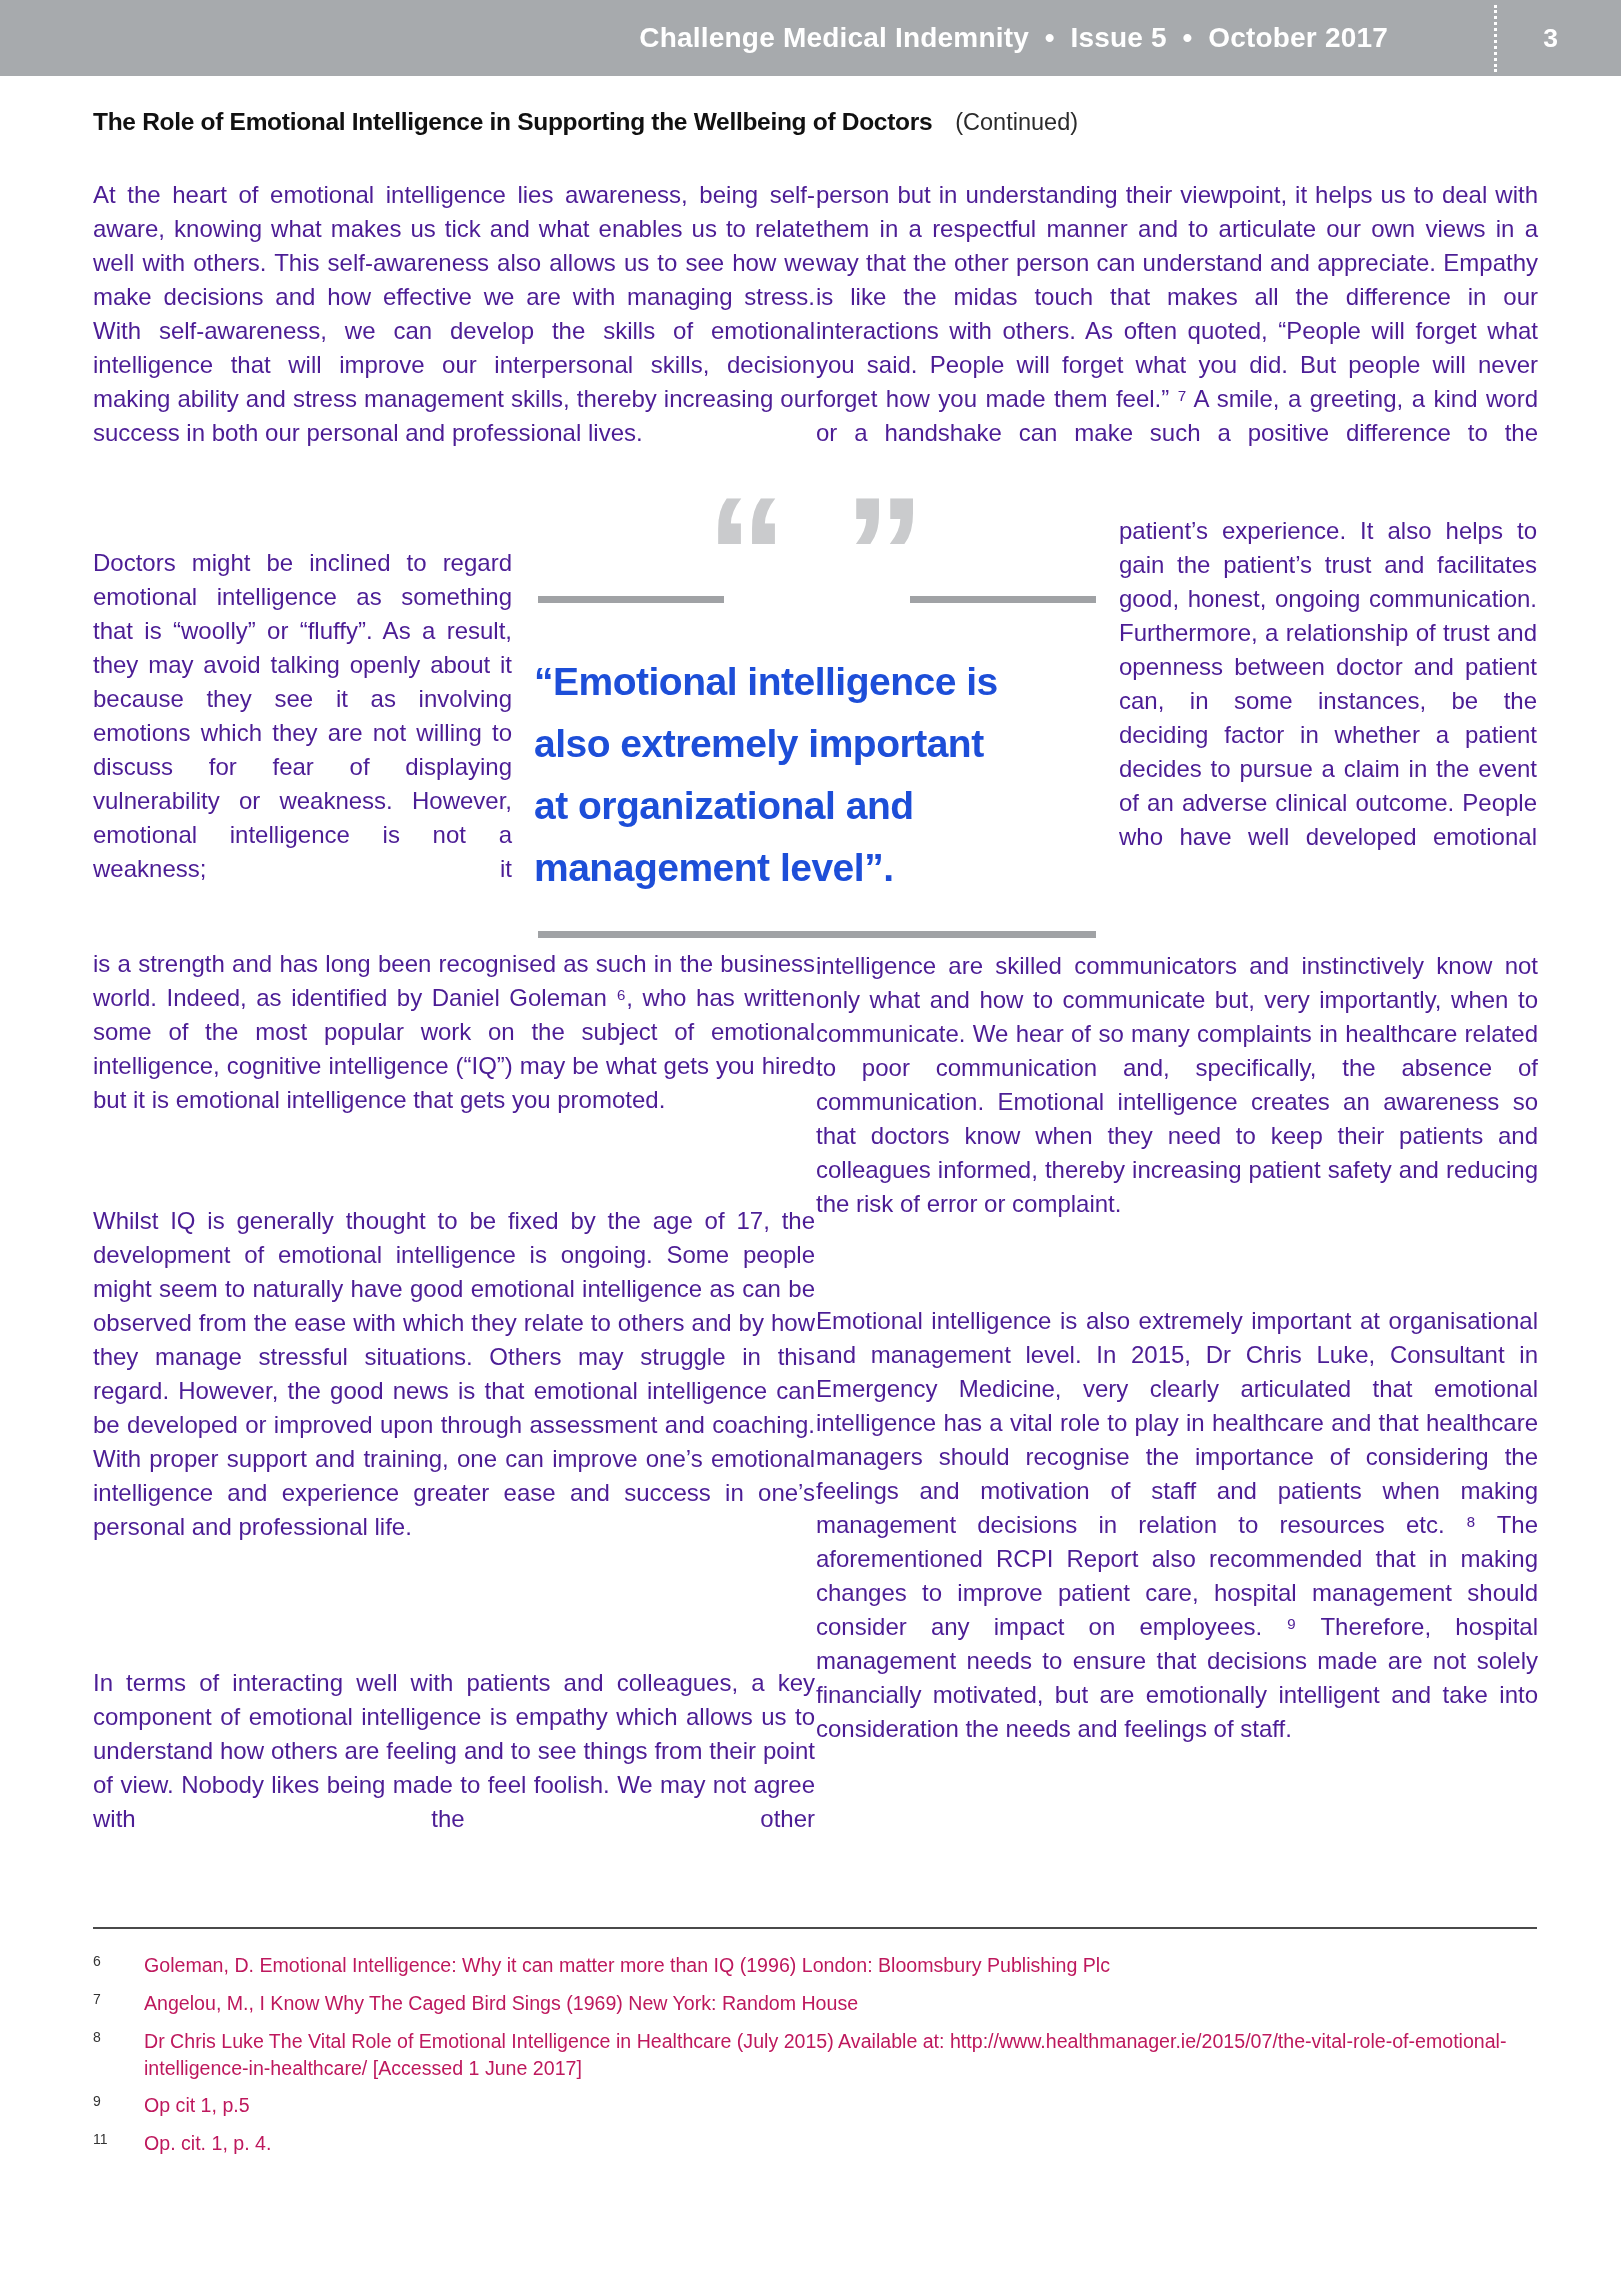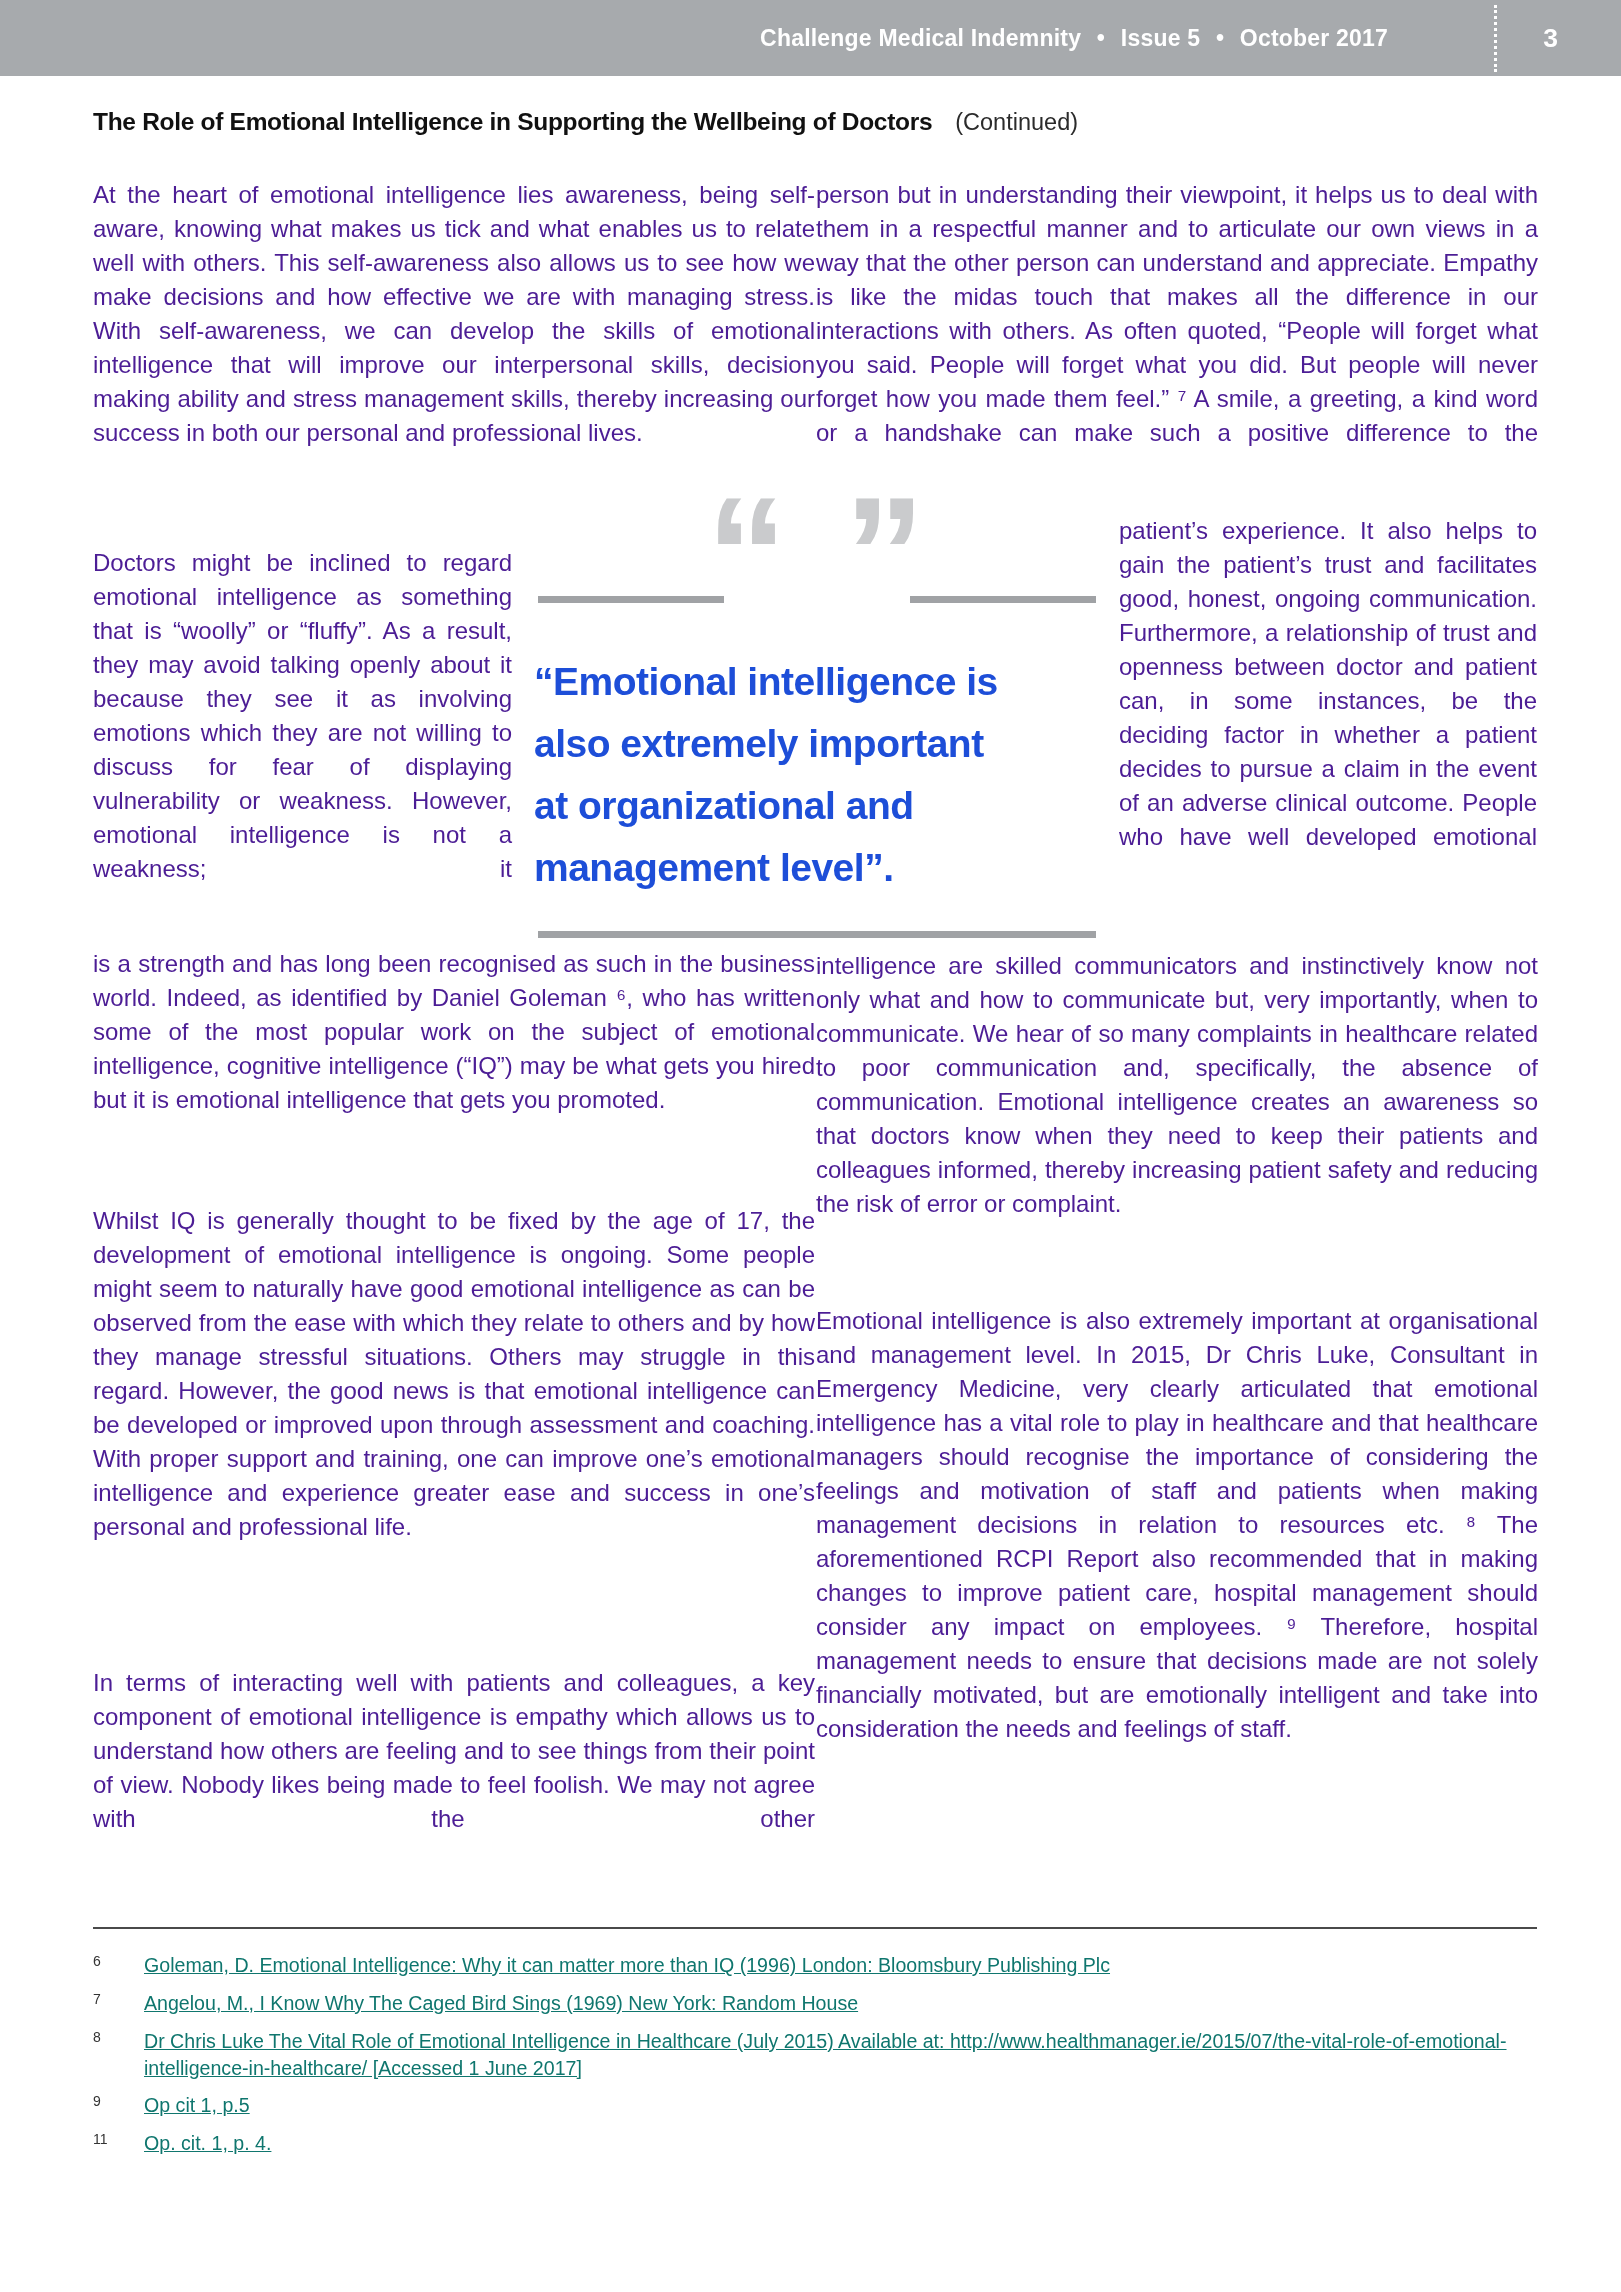--- a/index.html
+++ b/index.html
@@ -17,21 +17,21 @@
   .header-bar {
     position: absolute;
     left: 0; top: 0;
     width: 1621px; height: 76px;
     background: #a7aaad;
   }
   .header-text {
     position: absolute;
     right: 233px; top: 0; height: 76px;
     display: flex; align-items: center; gap: 15.7px;
-    color: #ffffff; font-weight: bold; font-size: 23px;
+    color: #ffffff; font-weight: bold; font-size: 28px;
     letter-spacing: 0.2px;
   }
   .header-dot-sep {
     position: absolute;
     right: 124px; top: 4.9px; height: 67px; width: 0;
     border-left: 3.9px dotted #ffffff;
   }
   .page-number {
     position: absolute;
     right: 51px; top: 0; height: 76px; width: 39px;
@@ -105,21 +105,21 @@
   }
   .fn-row { display: flex; margin-bottom: 10.8px; }
   .fn-num {
     flex: 0 0 51px;
     font-size: 14px; color: #333;
     position: relative; top: 0px;
     padding-top: 1px;
   }
   .fn-text {
     flex: 1;
-    font-size: 19.6px; line-height: 27px; color: #0f766e; text-decoration: underline;
+    font-size: 19.6px; line-height: 27px; color: #be185d;
   }
 </style>
 </head>
 <body>
 
 <div class="page">
 
   <div class="header-bar">
     <div class="header-text">
       <span>Challenge Medical Indemnity</span>

